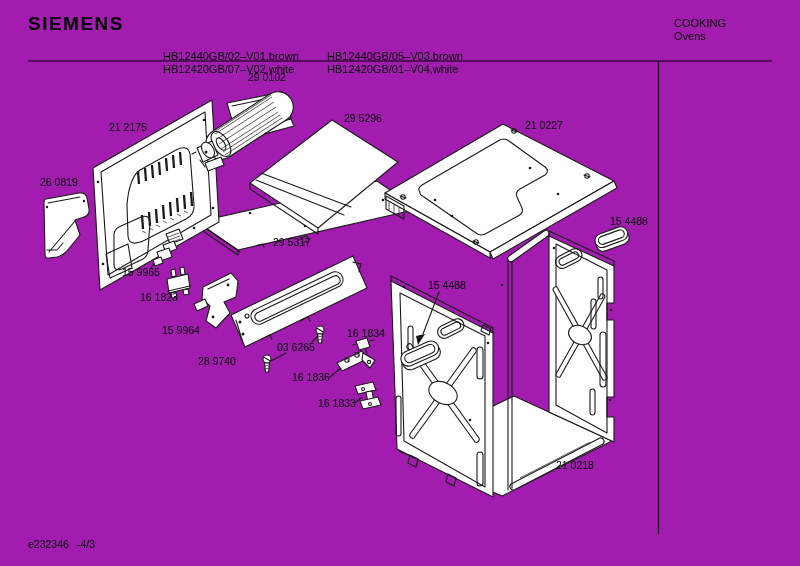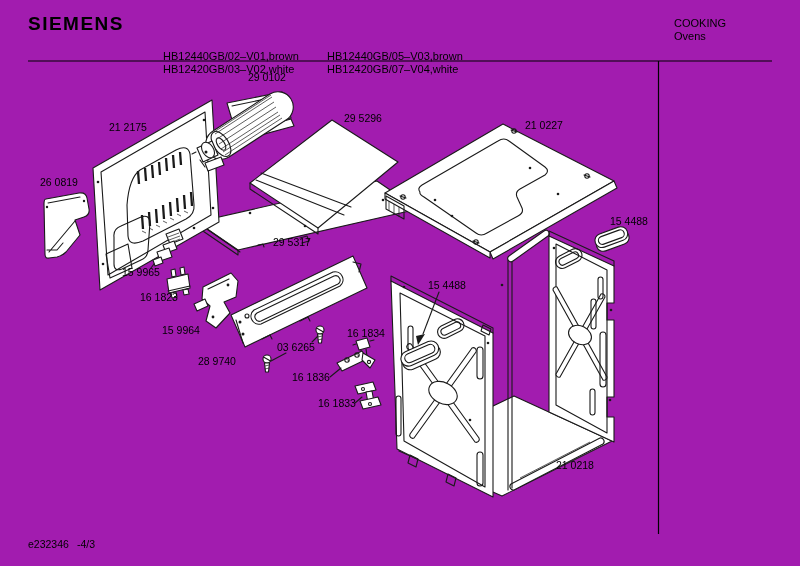--- a/index.html
+++ b/index.html
@@ -21,25 +21,25 @@
 </style>
 </head>
 <body>
 
 <div class="page">
 
   <div class="hdr">
     <div class="brand">SIEMENS</div>
     <div class="mods c1">
       <div>HB12440GB/02–V01,brown</div>
-      <div>HB12420GB/03–V02,white</div>
+      <div>HB12420GB/07–V02,white</div>
     </div>
     <div class="mods c2">
       <div>HB12440GB/05–V03,brown</div>
-      <div>HB12420GB/07–V04,white</div>
+      <div>HB12420GB/01–V04,white</div>
     </div>
     <div class="cat">
       <div>COOKING</div>
       <div>Ovens</div>
     </div>
   </div>
 
   <svg width="800" height="566" viewBox="0 0 800 566">
 
     <line class="rule" x1="28" y1="61" x2="772" y2="61"></line>

